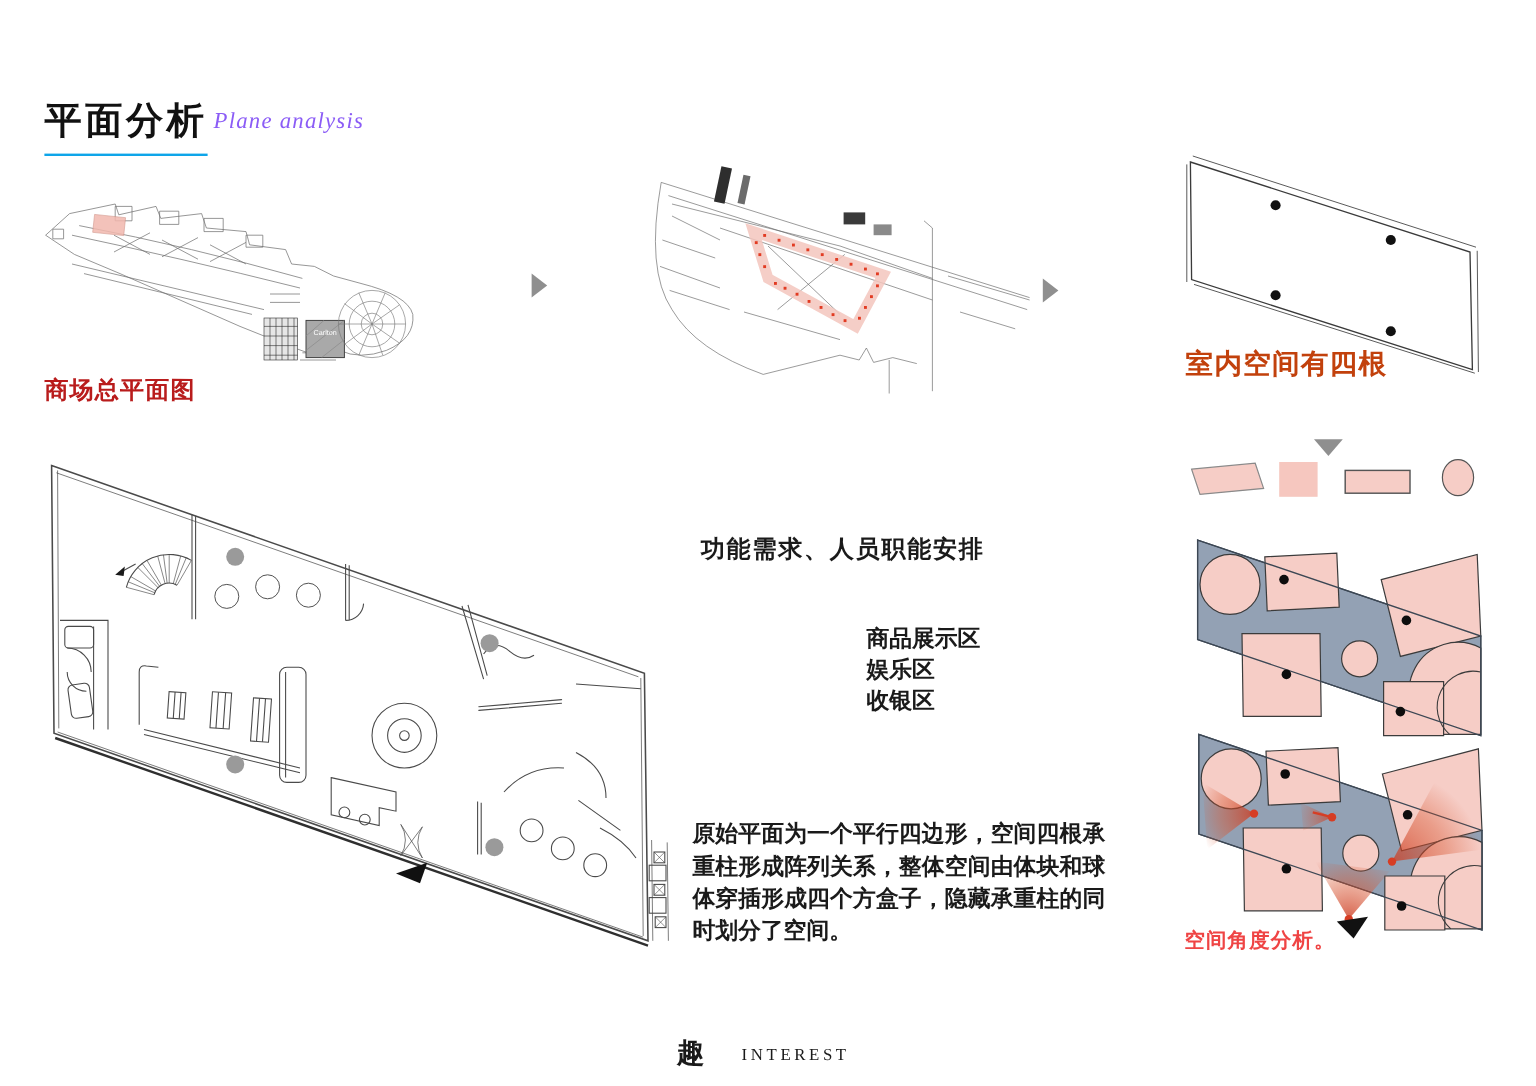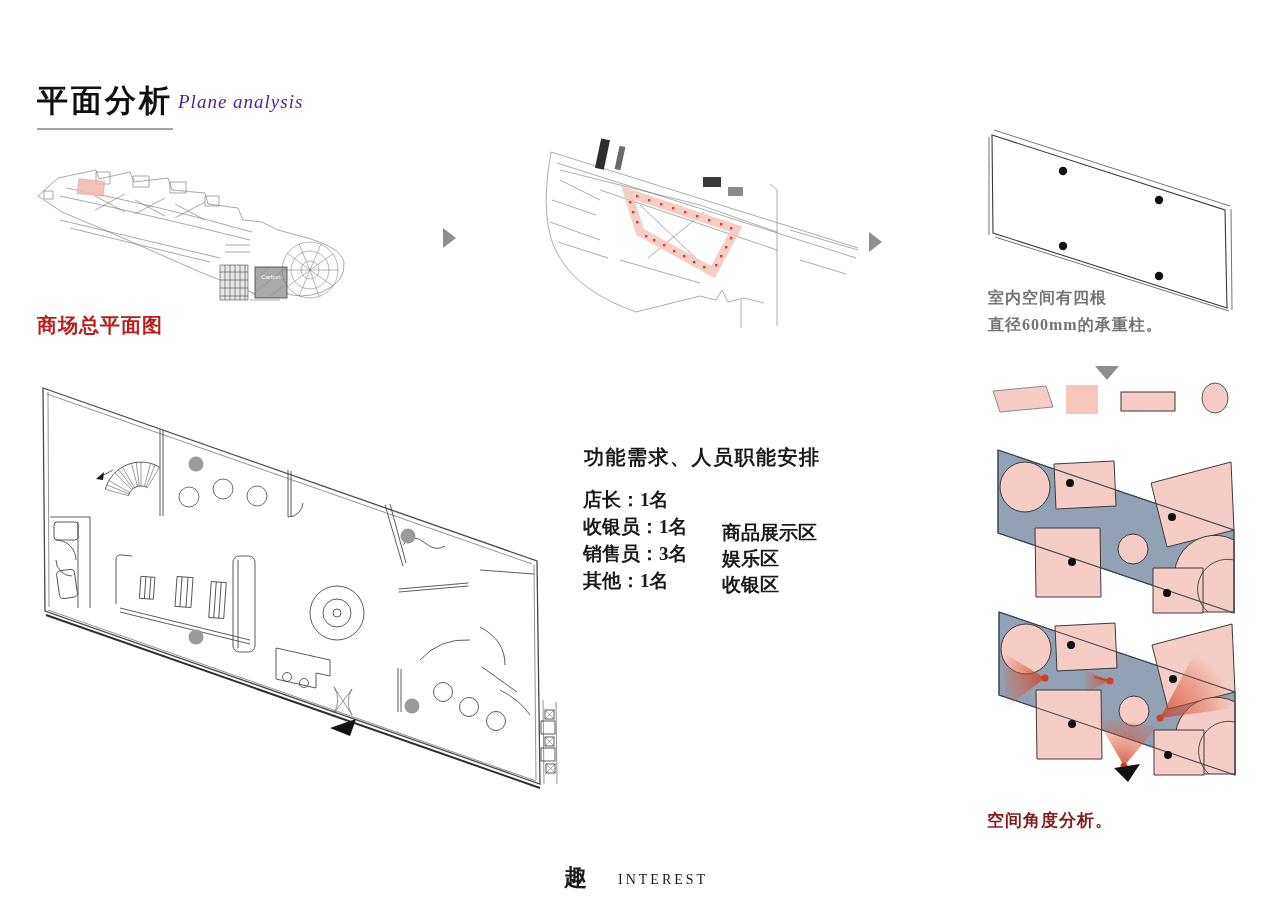--- a/index.html
+++ b/index.html
@@ -1,24 +1,24 @@
 <!DOCTYPE html>
 <html><head>
 <meta charset="utf-8">
 <style>
   html,body{margin:0;padding:0;background:#ffffff;}
   .page{position:relative;width:1280px;height:905px;background:#ffffff;overflow:hidden;
         font-family:"Liberation Serif","DejaVu Serif",serif;color:#1a1a1a;}
   .abs{position:absolute;}
   .title-zh{font-size:31px;letter-spacing:3px;font-weight:600;color:#111;
-            border-bottom:2px solid #a3a3a3;padding-bottom:6px;}
-  .title-en{font-size:19px;font-style:italic;letter-spacing:1px;color:#4c1d95;}
+            border-bottom:2px solid #0ea5e9;padding-bottom:6px;}
+  .title-en{font-size:19px;font-style:italic;letter-spacing:1px;color:#8b5cf6;}
   .cap{font-size:20px;font-weight:600;letter-spacing:1px;color:#b91c1c;white-space:nowrap;}
-  .cap-sm{font-size:16px;font-weight:600;letter-spacing:1px;color:#737373;white-space:nowrap;}
-  .cap-xs{font-size:17px;font-weight:600;letter-spacing:1px;color:#7f1d1d;white-space:nowrap;margin-top:37px;}
+  .cap-sm{font-size:23px;font-weight:600;letter-spacing:1px;color:#c2410c;white-space:nowrap;}
+  .cap-xs{font-size:17px;font-weight:600;letter-spacing:1px;color:#ef4444;white-space:nowrap;}
   .staff-head{font-size:20px;font-weight:700;letter-spacing:1.5px;text-align:center;}
   .roles{font-size:19px;font-weight:600;line-height:27px;white-space:nowrap;}
   .zones{font-size:19px;font-weight:600;line-height:26px;white-space:nowrap;margin-top:28px;}
   .para{font-size:19px;font-weight:600;line-height:27px;width:344px;text-align:justify;}
   .arrow-right{width:0;height:0;border-top:10px solid transparent;
                border-bottom:10px solid transparent;border-left:13px solid #8f8f8f;}
   .footer-logo{font-size:23px;font-weight:600;}
   .footer-series{font-size:14px;letter-spacing:3px;margin-left:10px;}
   .footer-page{font-size:14px;letter-spacing:1px;}
   svg{display:block;}
@@ -119,21 +119,20 @@
       <path d="M994,130 L1230,206 M1231,209 L1232,310 M995,237 L1229,311 M989,137 L989,235"></path>
     </g>
     <g fill="#111111">
       <circle cx="1063" cy="171" r="4.2"></circle>
         <circle cx="1159" cy="200" r="4.2"></circle>
       <circle cx="1063" cy="246" r="4.2"></circle>
         <circle cx="1159" cy="276" r="4.2"></circle>
     </g>
   </svg>
   <div class="abs cap-sm" style="left:988px;top:288px;">室内空间有四根</div>
-  <div class="abs cap-sm" style="left:988px;top:315px;">直径600mm的承重柱。</div>
 
   <svg class="abs" style="left:35px;top:380px;" width="530" height="415" viewBox="35 380 530 415">
     <g stroke="#4a4a4a" stroke-width="0.9" fill="none">
       <polygon points="43,388 537,561 540,784 45,611" stroke-width="1.3"></polygon>
       <path d="M47,394 L532,564 M48,392 L49,607 M48,610 L536,781 M534,565 L536,780" stroke-width="0.6"></path>
       <path d="M46,615 L540,788" stroke="#2f2f2f" stroke-width="2"></path>
 
       <path d="M160,429 L160,516 M163,430 L163,516"></path>
 
       <path d="M105.3,489.4 A37,37 0 0 1 159.5,467"></path>
@@ -204,32 +203,27 @@
       <circle cx="196" cy="464" r="7.5"></circle>
         <circle cx="408" cy="536" r="7.5"></circle>
       <circle cx="196" cy="637" r="7.5"></circle>
         <circle cx="412" cy="706" r="7.5"></circle>
     </g>
     <polygon points="96,479 104,472 103,480" fill="#1a1a1a"></polygon>
     <polygon points="330,728 356,719 350,736" fill="#111111"></polygon>
   </svg>
 
   <div class="abs staff-head" style="left:584px;top:444px;">功能需求、人员职能安排</div>
-  <div class="abs roles" style="left:583px;top:486px;">
-    <div><span>店长：</span><span>1名</span></div>
-    <div><span>收银员：</span><span>1名</span></div>
-    <div><span>销售员：</span><span>3名</span></div>
-    <div><span>其他：</span><span>1名</span></div>
-  </div>
   <div class="abs zones" style="left:722px;top:492px;">
     <div>商品展示区</div>
     <div>娱乐区</div>
     <div>收银区</div>
   </div>
 
+  <div class="abs para" style="left:577px;top:682px;">原始平面为一个平行四边形，空间四根承重柱形成阵列关系，整体空间由体块和球体穿插形成四个方盒子，隐藏承重柱的同时划分了空间。</div>
 
   <svg class="abs" style="left:985px;top:358px;" width="265" height="62" viewBox="985 358 265 62">
     <polygon points="1095,366 1119,366 1107,380" fill="#8f8f8f"></polygon>
     <polygon points="993,391 1046,386 1053,407 1000,412" fill="#f6cdc6" stroke="#8a8a8a" stroke-width="1"></polygon>
     <rect x="1066" y="385" width="32" height="29" fill="#f6c7bf"></rect>
     <rect x="1121" y="392" width="54" height="19" fill="#f6cdc6" stroke="#555555" stroke-width="1.2"></rect>
     <ellipse cx="1215" cy="398" rx="13" ry="15" fill="#f6cdc6" stroke="#555555" stroke-width="1"></ellipse>
   </svg>
 
   <svg class="abs" style="left:985px;top:440px;" width="272" height="185" viewBox="985 440 272 185">

